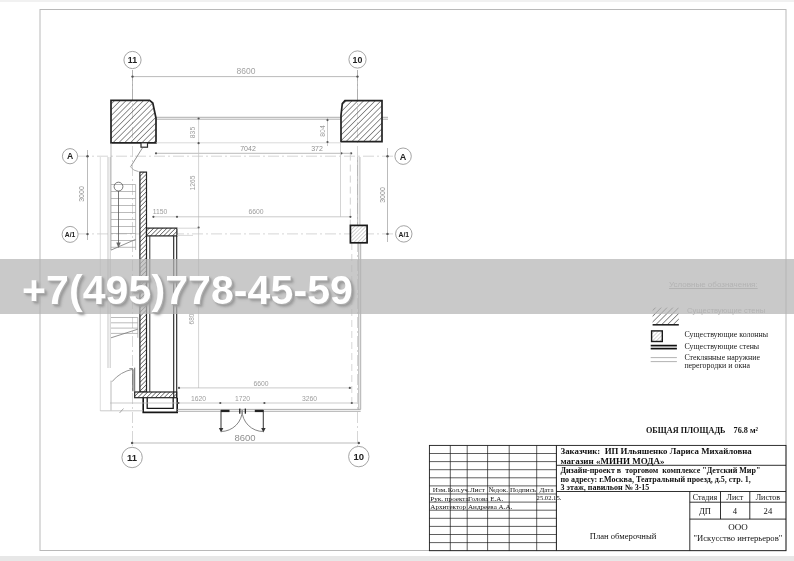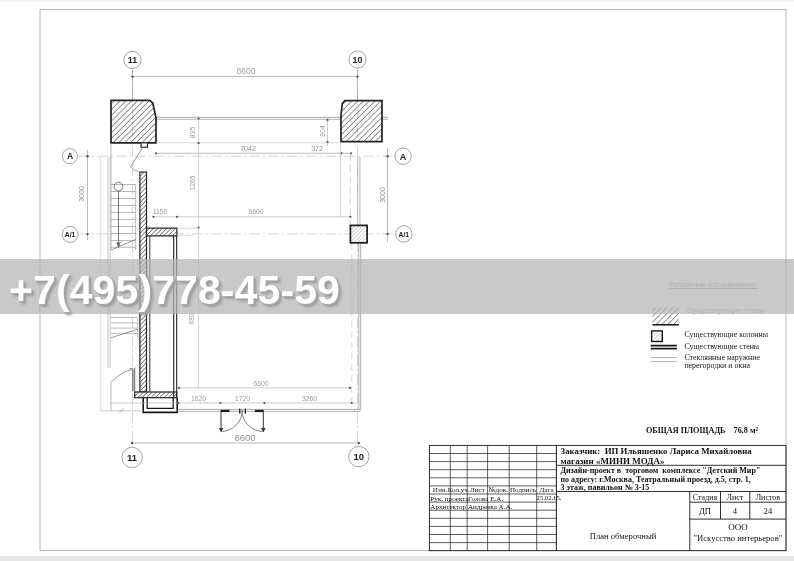--- a/index.html
+++ b/index.html
@@ -1,19 +1,19 @@
 <!DOCTYPE html>
 <html><head>
 <meta charset="utf-8">
 <style>
   html,body{margin:0;padding:0;background:#fff;width:794px;height:561px;overflow:hidden;}
   #page{position:relative;width:794px;height:561px;background:#fff;font-family:"Liberation Sans",sans-serif;}
   svg{position:absolute;left:0;top:0;}
   .band{position:absolute;left:0;top:259px;width:794px;height:55px;background:rgba(180,180,180,0.72);}
-  .wmphone{position:absolute;left:9px;top:266.5px;font-family:"Liberation Sans",sans-serif;font-weight:bold;font-size:41px;color:#fff;letter-spacing:0.1px;text-shadow:1px 1px 0 #adadad,2px 2px 2px #9a9a9a,3px 3px 3px #a6a6a6;white-space:nowrap;}
+  .wmphone{position:absolute;left:22px;top:266.5px;font-family:"Liberation Sans",sans-serif;font-weight:bold;font-size:41px;color:#fff;letter-spacing:0.1px;text-shadow:1px 1px 0 #adadad,2px 2px 2px #9a9a9a,3px 3px 3px #a6a6a6;white-space:nowrap;}
   .wmsite{position:absolute;left:367px;top:253px;font-family:"Liberation Serif",serif;font-weight:bold;font-size:57px;color:#fff;text-shadow:1px 1px 0 #adadad,2px 2px 2px #9a9a9a,3px 3px 3px #a6a6a6;white-space:nowrap;}
   .gtxt{position:absolute;color:#b3b3b3;font-family:Liberation Sans, sans-serif;white-space:nowrap;}
 </style>
 </head>
 <body>
 <div id="page">
 <svg width="794" height="561" viewBox="0 0 794 561">
 <defs>
 <pattern id="hat1" width="4.1" height="4.1" patternUnits="userSpaceOnUse" patternTransform="rotate(45)">
   <line x1="0" y1="0" x2="0" y2="4.1" stroke="#3c3c3c" stroke-width="1.1"></line>

